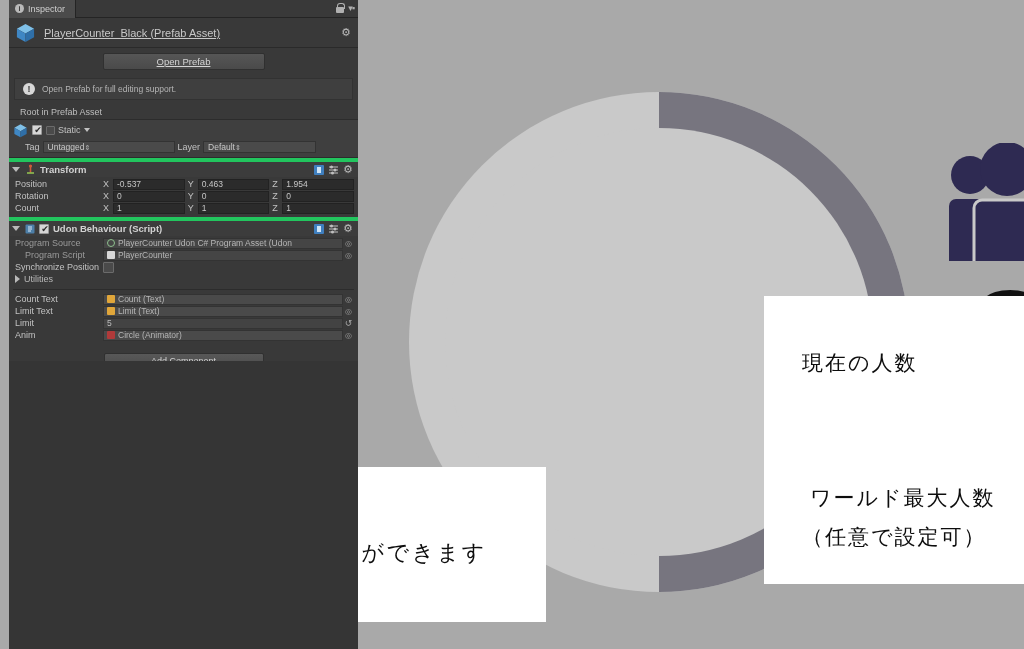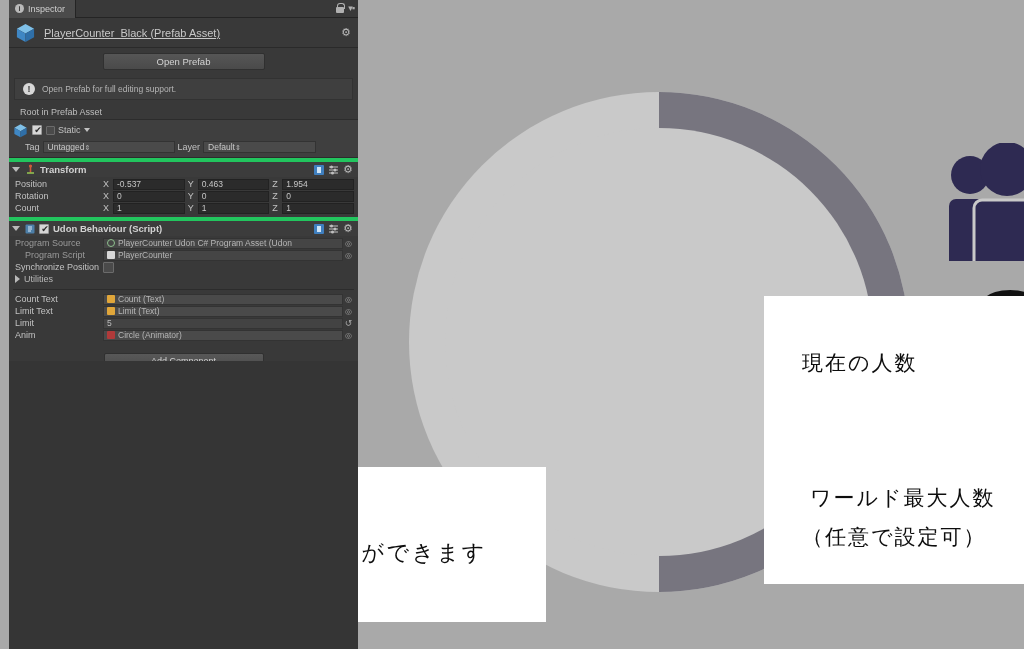--- a/index.html
+++ b/index.html
@@ -180,21 +180,21 @@
     display: flex; align-items: center; justify-content: center;
     background: #393939;
   }
   #open-prefab-button {
     width: 162px; height: 17px;
     background: linear-gradient(#565656, #4a4a4a);
     border: 1px solid #303030;
     border-radius: 2px;
     color: #d4d4d4;
     font-size: 9.5px;
-    display: flex; align-items: center; justify-content: center;
+    display: flex; align-items: center; justify-content: center; text-decoration: underline;
   }
   #help-box {
     margin: 3px 5px 0 5px;
     height: 22px;
     background: #3f3f3f;
     border: 1px solid #323232;
     display: flex; align-items: center; gap: 7px;
     padding-left: 8px;
     color: #b5b5b5;
     font-size: 8.5px;

